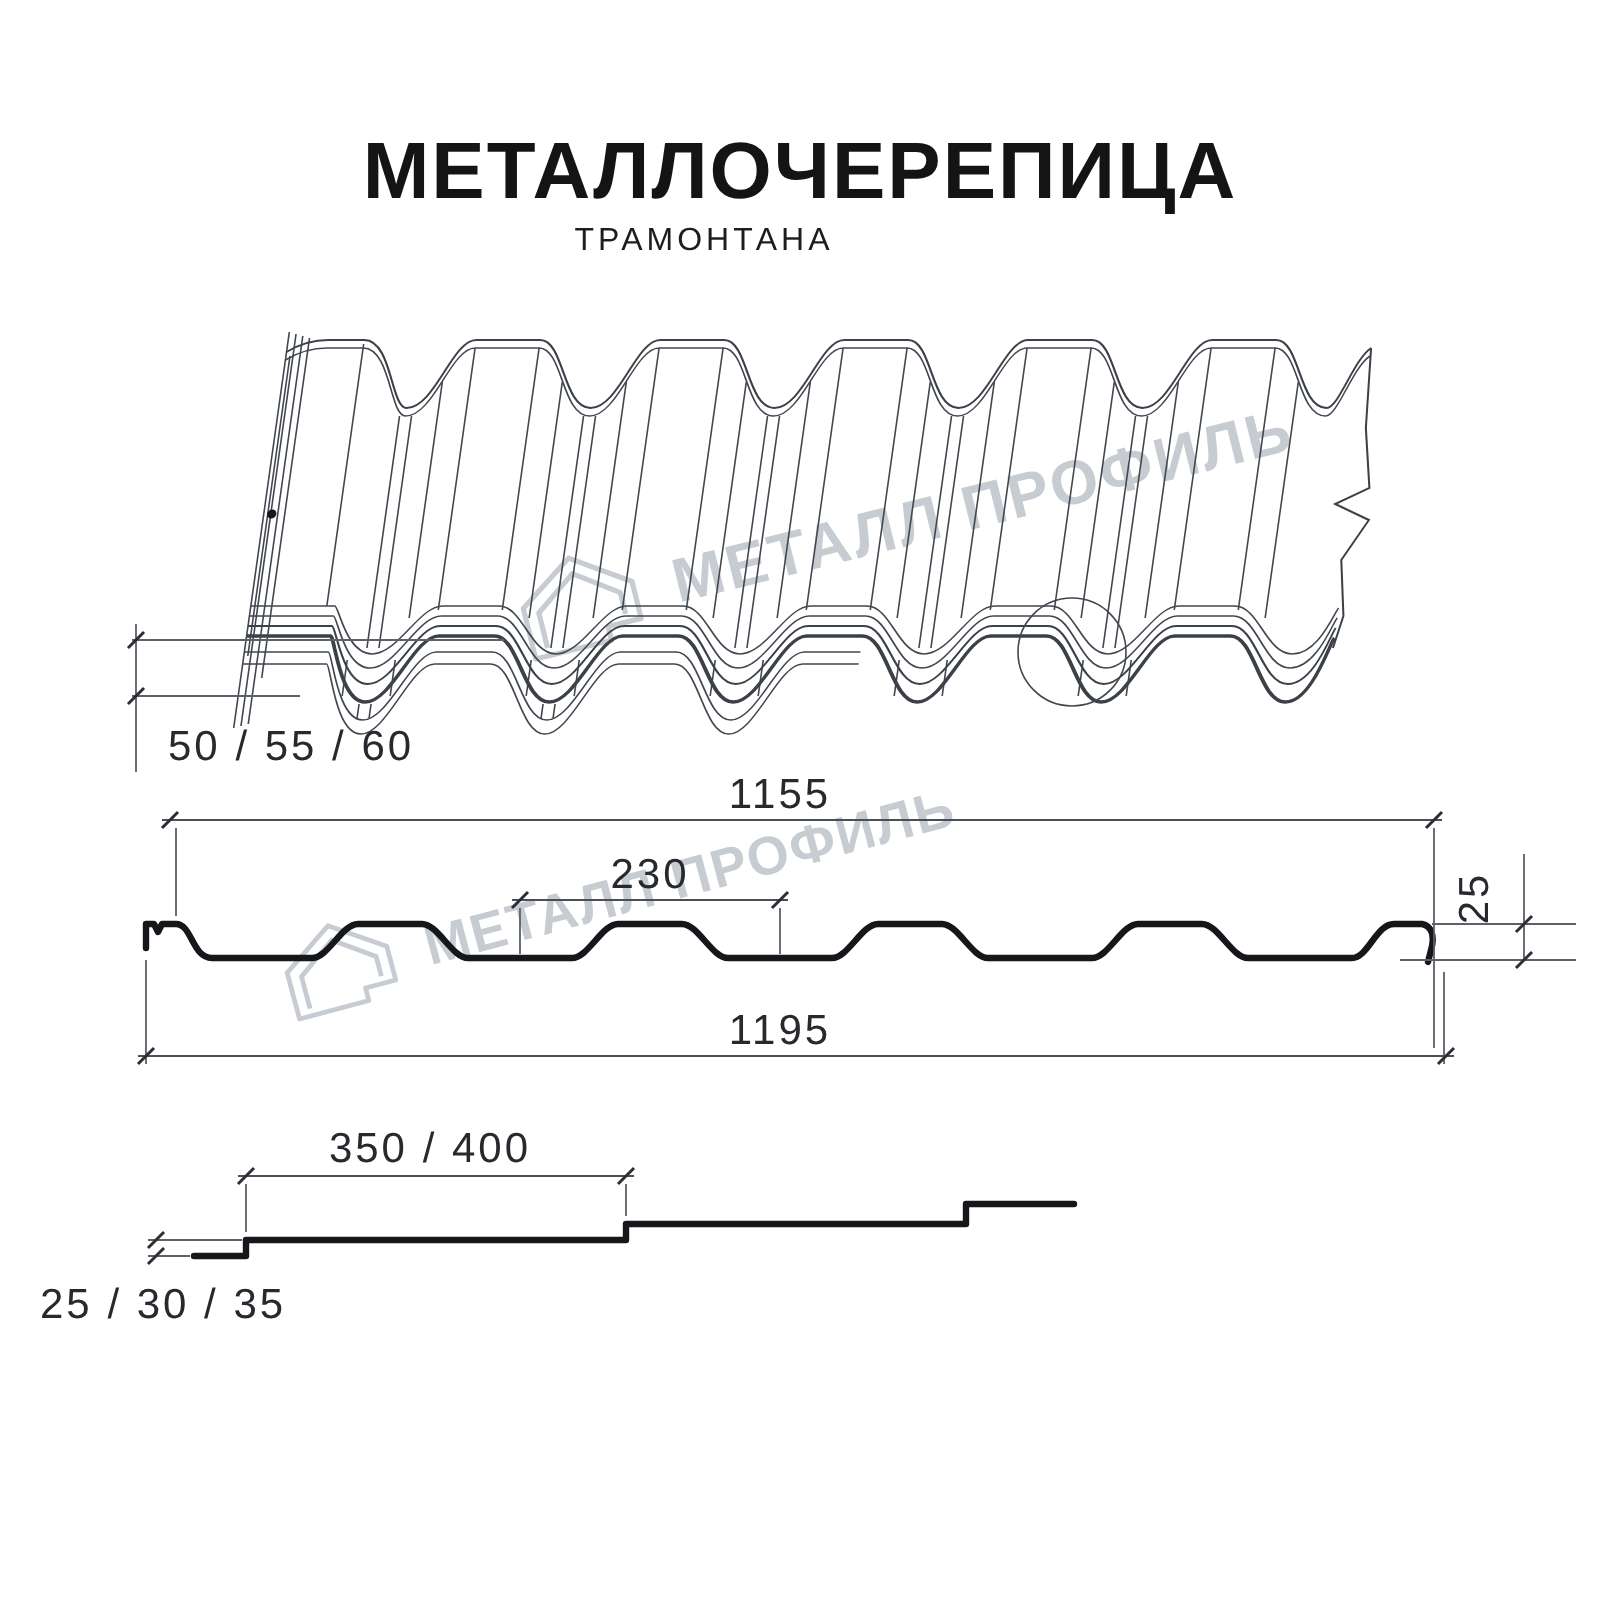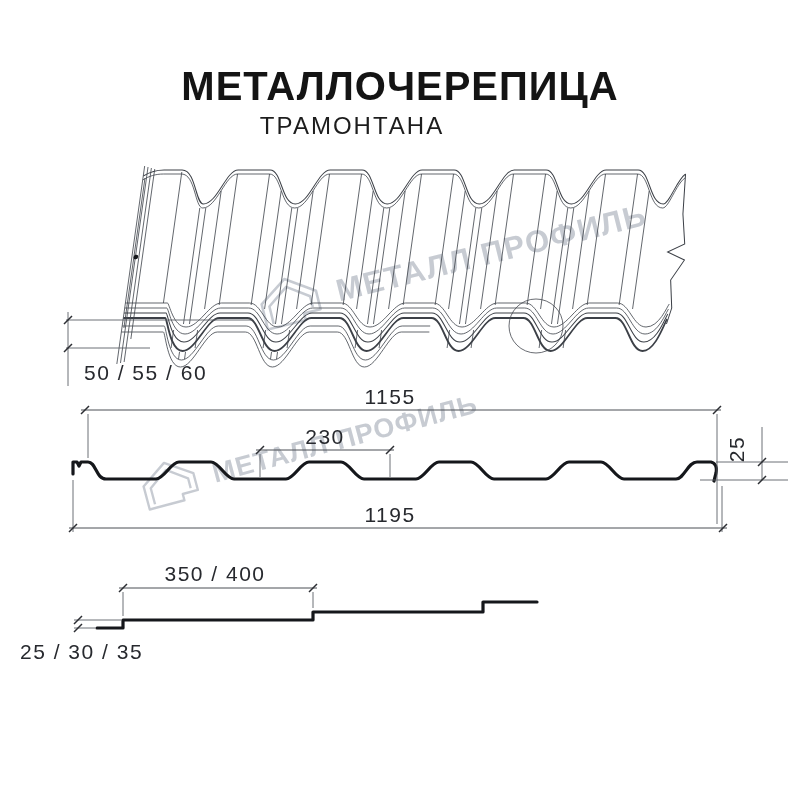--- a/index.html
+++ b/index.html
@@ -1,21 +1,21 @@
 <!DOCTYPE html>
 <html><head>
 <meta charset="utf-8">
 <style>
   html,body{margin:0;padding:0;background:#fff;}
   .page{position:relative;width:800px;height:800px;background:#ffffff;overflow:hidden;
         font-family:"Liberation Sans",sans-serif;}
   .page-title{position:absolute;top:64px;left:0;width:800px;text-align:center;margin:0;
         font-size:40px;font-weight:bold;letter-spacing:1px;color:#141414;}
   .page-subtitle{position:absolute;top:112px;left:0;width:704px;text-align:center;margin:0;
-        font-size:24px;font-weight:400;letter-spacing:2px;color:#1d1d1d;}
+        font-size:16px;font-weight:400;letter-spacing:2px;color:#1d1d1d;}
   svg.diagram{position:absolute;left:0;top:0;}
   .thin{stroke:#42464e;stroke-width:.8;fill:none;}
   .mid{stroke:#3c4047;stroke-width:1;fill:none;}
   .heavy{stroke:#15171b;stroke-width:3.2;fill:none;stroke-linejoin:round;stroke-linecap:round;}
   .dimline{stroke:#4a4e55;stroke-width:1;fill:none;}
   .extline{stroke:#5c6067;stroke-width:.9;fill:none;}
   .tick{stroke:#2c2e33;stroke-width:1.5;fill:none;}
   .dim{font-family:"Liberation Sans",sans-serif;font-size:21px;fill:#27292e;letter-spacing:1.5px;}
   .wm{opacity:.55;}
   .wm text{font-weight:bold;fill:#9aa2ae;}

